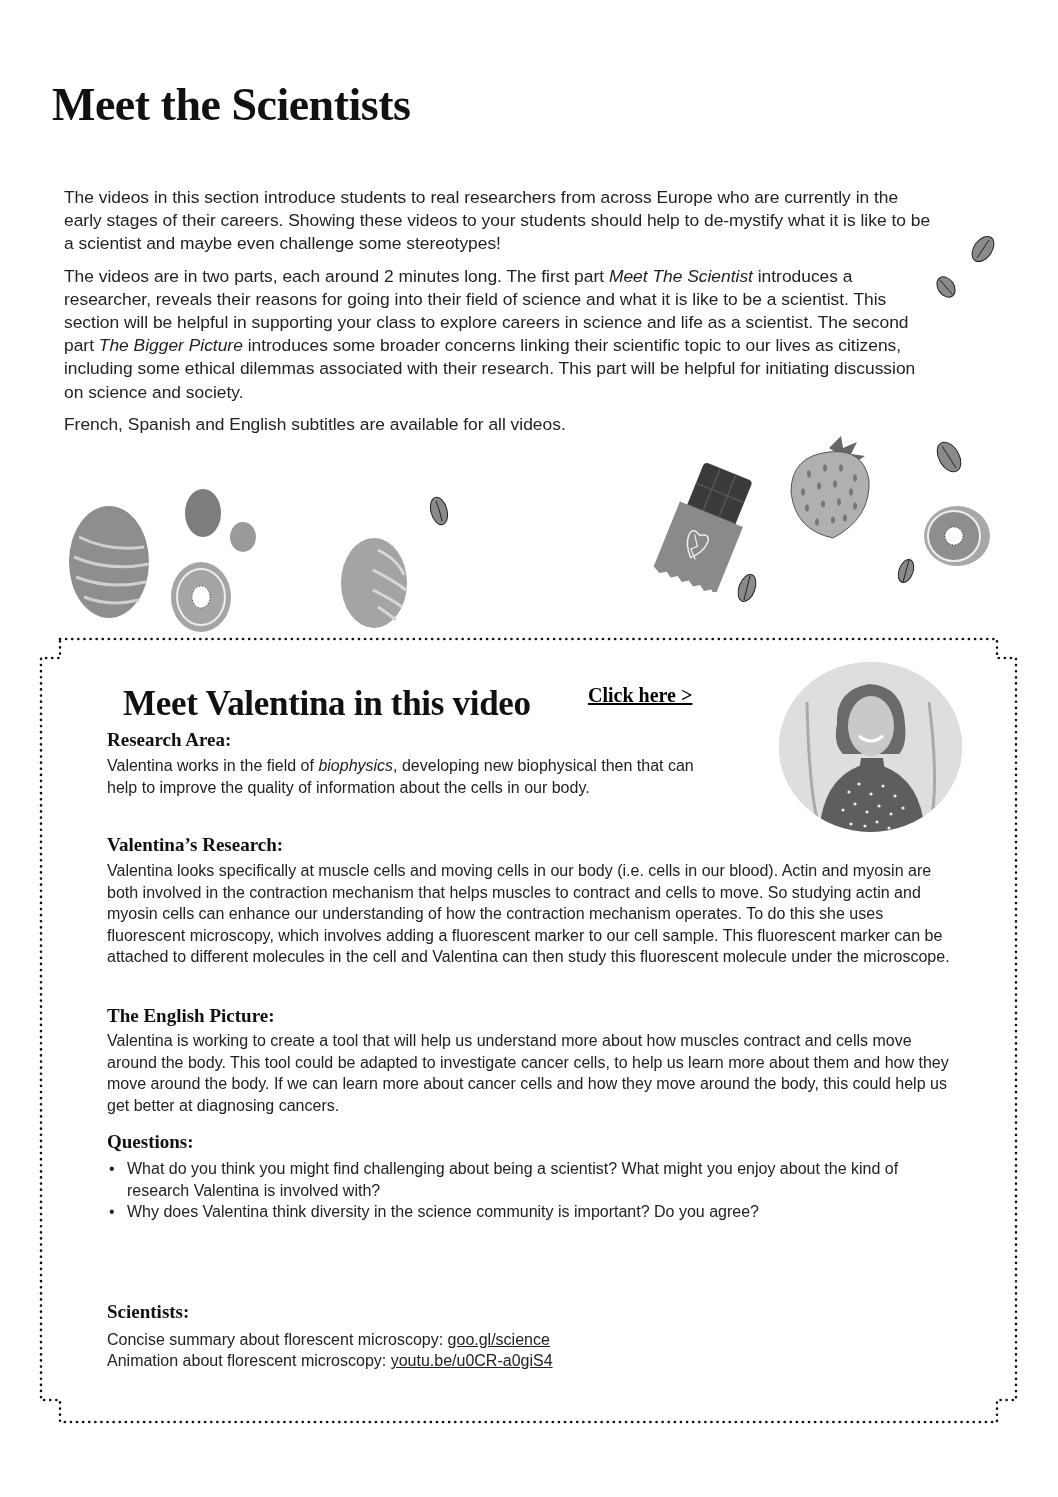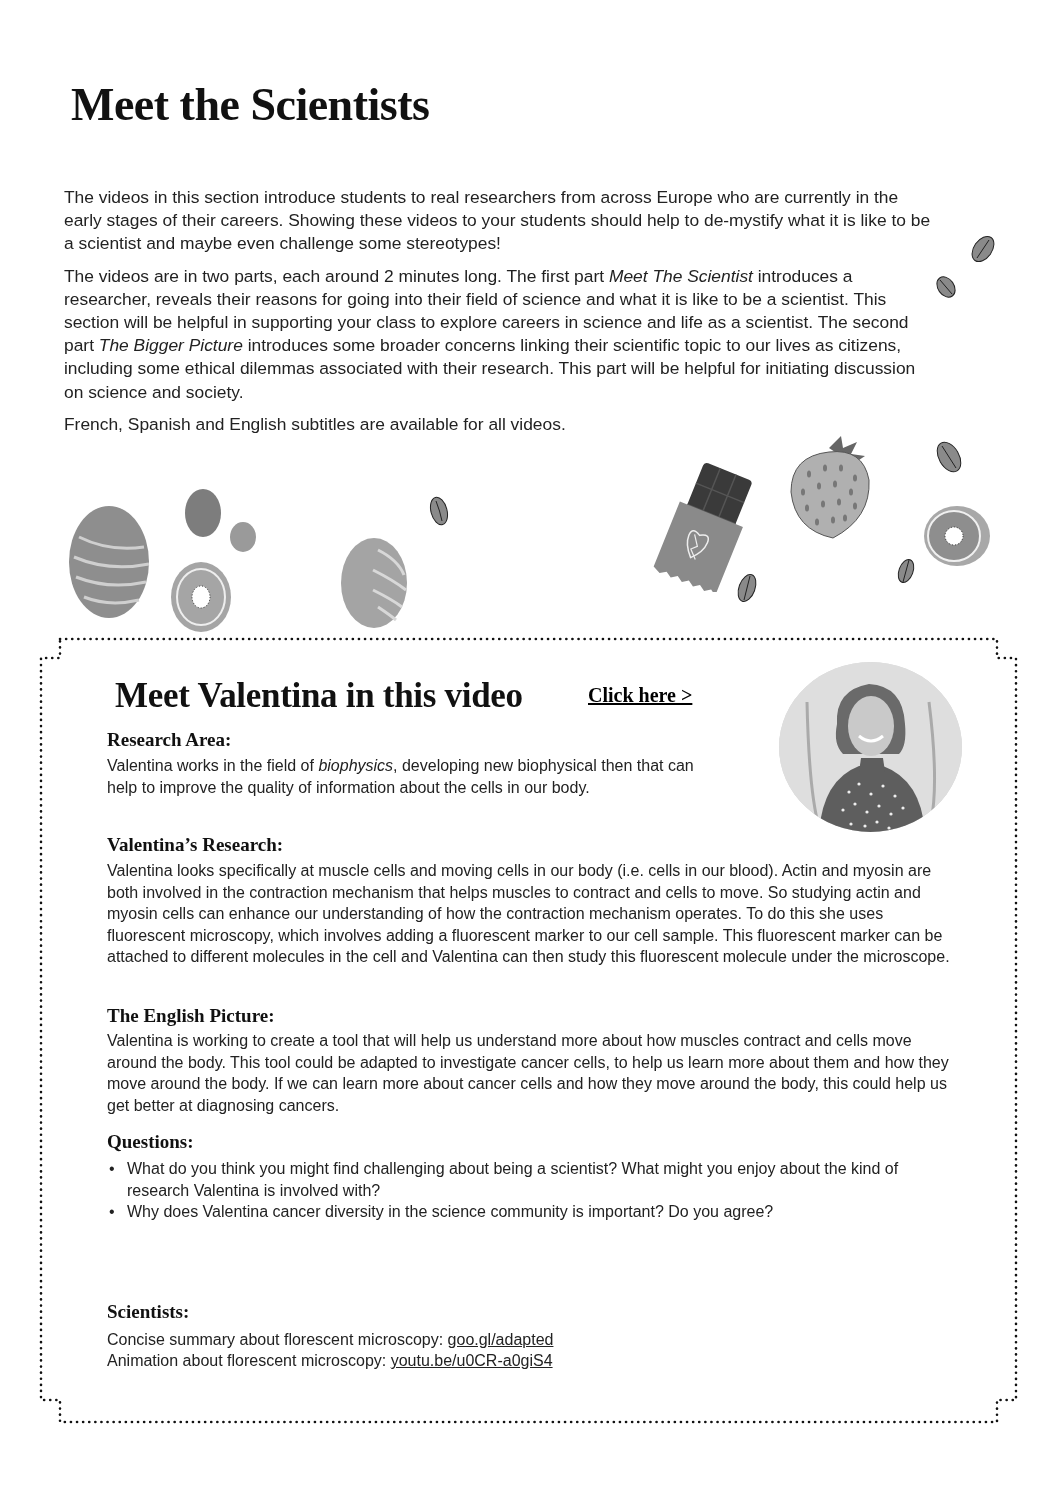--- a/index.html
+++ b/index.html
@@ -1,28 +1,28 @@
 <!DOCTYPE html>
 <html><head>
 <meta charset="utf-8">
 <style>
   html, body { margin: 0; padding: 0; background: #ffffff; }
   body { width: 1058px; height: 1497px; position: relative; overflow: hidden; color: #1a1a1a; font-family: "Liberation Sans", sans-serif; }
-  .page-title { position: absolute; left: 71px; top: 78px; margin: 0; font-family: "Liberation Serif", serif; font-weight: bold; font-size: 46px; letter-spacing: -0.5px; color: #111; }
+  .page-title { position: absolute; left: 52px; top: 78px; margin: 0; font-family: "Liberation Serif", serif; font-weight: bold; font-size: 46px; letter-spacing: -0.5px; color: #111; }
   .intro { position: absolute; left: 64px; top: 186px; width: 870px; font-size: 17.4px; line-height: 23.2px; color: #222; }
   .intro p { margin: 0 0 9px 0; }
   .intro em { font-style: italic; }
   .decor { position: absolute; left: 0; top: 430px; width: 1058px; height: 200px; }
   .icon-abs { position: absolute; }
 
   
   .frame { position: absolute; left: 38px; top: 636px; width: 980px; height: 790px; }
   .frame svg { position: absolute; left: 0; top: 0; }
 
-  .box-title { position: absolute; left: 107px; top: 668px; margin: 8px; font-family: "Liberation Serif", serif; font-weight: bold; font-size: 35px; color: #111; letter-spacing: -0.3px; }
+  .box-title { position: absolute; left: 107px; top: 668px; margin: 16px; font-family: "Liberation Serif", serif; font-weight: bold; font-size: 35px; color: #111; letter-spacing: -0.3px; }
   .click-here { position: absolute; left: 588px; top: 684px; font-family: "Liberation Serif", serif; font-weight: bold; font-size: 20px; color: #000000; text-decoration: underline; cursor: pointer; }
   .portrait { position: absolute; left: 779px; top: 662px; width: 183px; height: 170px; border-radius: 50%; background: radial-gradient(circle at 50% 45%, #e8e8e8 0%, #d4d4d4 70%, #bdbdbd 100%); overflow: hidden; }
 
   .sec-head { position: absolute; left: 107px; margin: 0; font-family: "Liberation Serif", serif; font-weight: bold; font-size: 19px; color: #111; }
   .sec-body { position: absolute; left: 107px; font-size: 16px; line-height: 21.6px; color: #222; margin: 0; }
   .sec-body em { font-style: italic; }
   .q-list { position: absolute; left: 107px; top: 1158px; width: 850px; margin: 0; padding: 0; list-style: none; font-size: 16px; line-height: 21.6px; color: #222; }
   .q-list li { position: relative; padding-left: 20px; margin-bottom: 0; }
   .q-list li::before { content: "•"; position: absolute; left: 2px; top: 0; }
   .res-line { position: absolute; left: 107px; font-size: 16px; line-height: 21px; color: #222; }
@@ -164,22 +164,22 @@
 
 <h3 class="sec-head" style="top:834px">Valentina’s Research:</h3>
 <p class="sec-body" style="top:860px;width:850px">Valentina looks specifically at muscle cells and moving cells in our body (i.e. cells in our blood). Actin and myosin are both involved in the contraction mechanism that helps muscles to contract and cells to move. So studying actin and myosin cells can enhance our understanding of how the contraction mechanism operates. To do this she uses fluorescent microscopy, which involves adding a fluorescent marker to our cell sample. This fluorescent marker can be attached to different molecules in the cell and Valentina can then study this fluorescent molecule under the microscope.</p>
 
 <h3 class="sec-head" style="top:1005px">The English Picture:</h3>
 <p class="sec-body" style="top:1030px;width:850px">Valentina is working to create a tool that will help us understand more about how muscles contract and cells move around the body. This tool could be adapted to investigate cancer cells, to help us learn more about them and how they move around the body. If we can learn more about cancer cells and how they move around the body, this could help us get better at diagnosing cancers.</p>
 
 <h3 class="sec-head" style="top:1131px">Questions:</h3>
 <ul class="q-list">
   <li>What do you think you might find challenging about being a scientist? What might you enjoy about the kind of research Valentina is involved with?</li>
-  <li>Why does Valentina cancer diversity in the science community is important? Do you agree?</li>
+  <li>Why does Valentina think diversity in the science community is important? Do you agree?</li>
 </ul>
 
 <h3 class="sec-head" style="top:1301px">Scientists:</h3>
 <div class="res-line" style="top:1329px">
-  <span>Concise summary about florescent microscopy: </span><a>goo.gl/adapted</a>
+  <span>Concise summary about florescent microscopy: </span><a>goo.gl/science</a>
 </div>
 <div class="res-line" style="top:1350px">
   <span>Animation about florescent microscopy: </span><a>youtu.be/u0CR-a0giS4</a>
 </div>
 
 </body></html>

